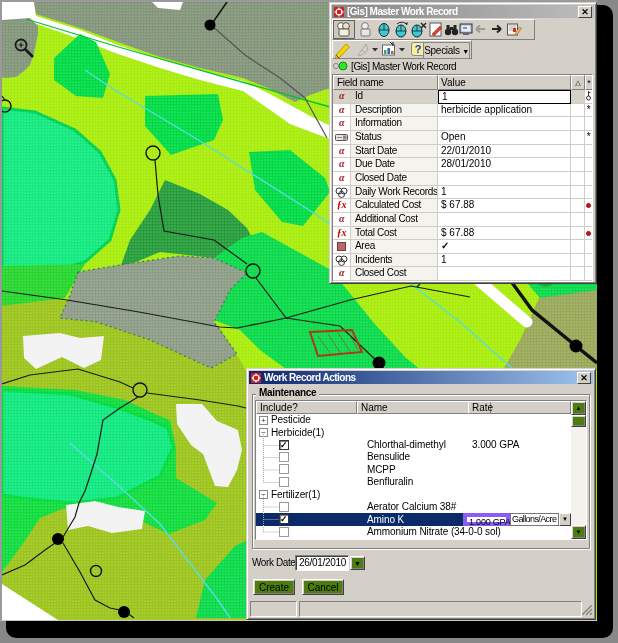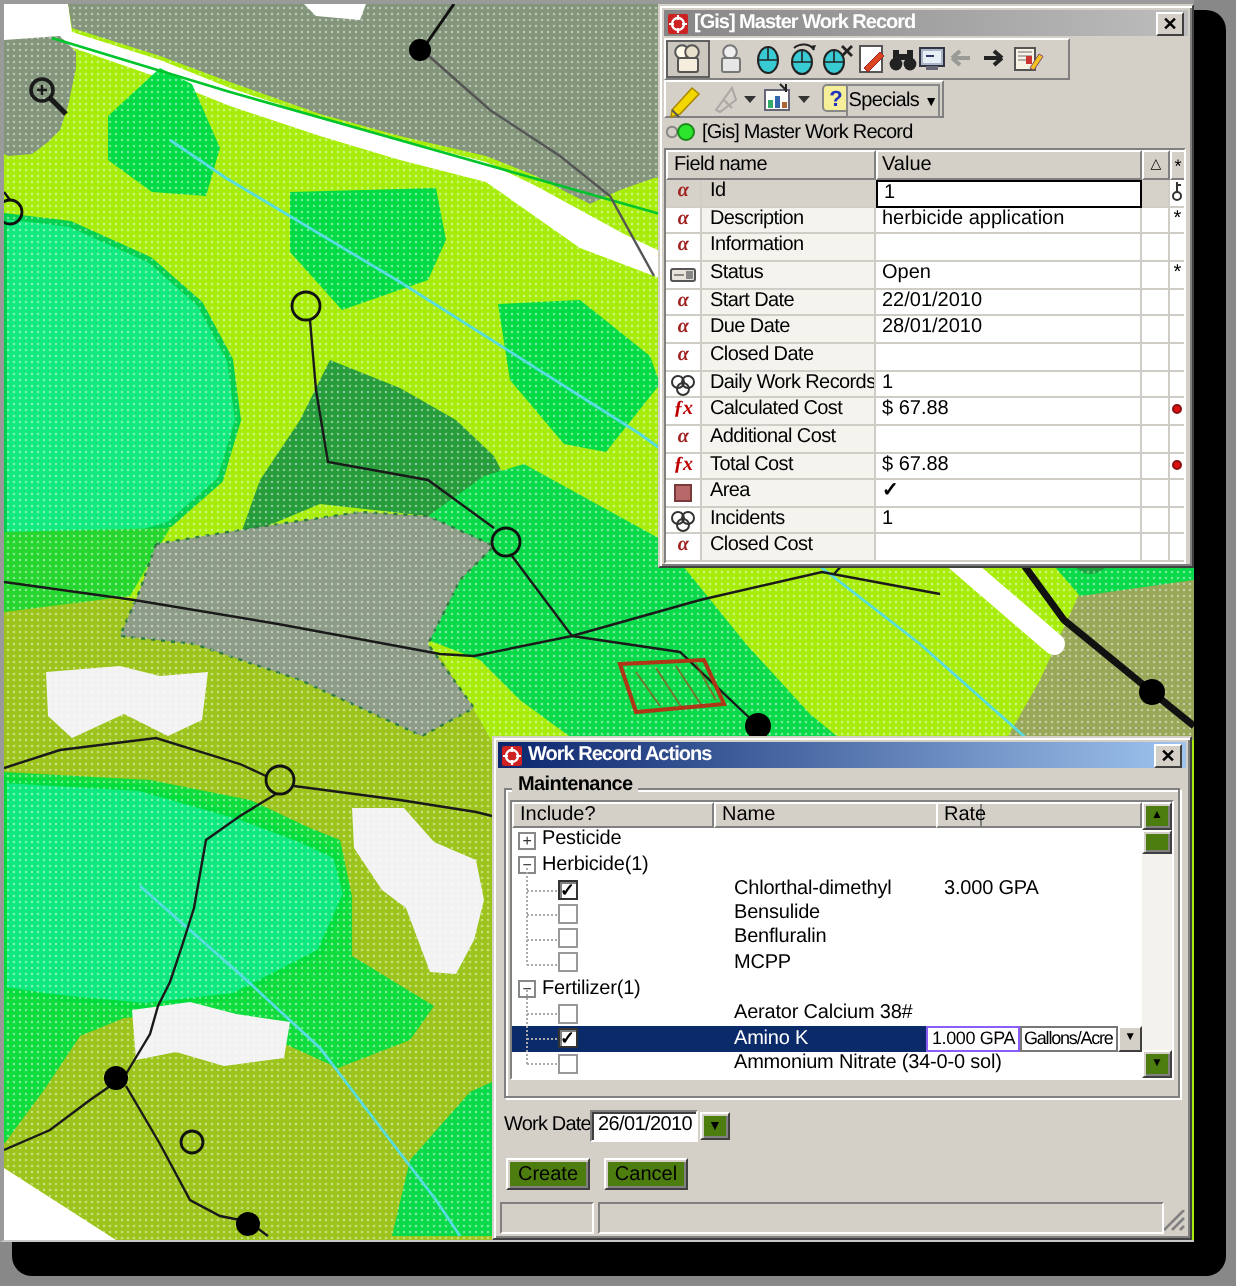--- a/index.html
+++ b/index.html
@@ -400,40 +400,40 @@
           </div>
         <div style="height:12px;position:relative;">
             <span class="cb cbc"></span>
             <span style="position:absolute;left:111px;top:0px;">Chlorthal-dimethyl</span>
             <span style="position:absolute;left:216px;top:0px;">3.000 GPA</span>
           </div>
         <div style="height:12px;position:relative;">
             <span class="cb"></span>
             <span style="position:absolute;left:111px;top:0px;">Bensulide</span>
           </div>
-        <div style="height:12px;position:relative;">
-            <span class="cb"></span>
-            <span style="position:absolute;left:111px;top:0px;">Benfluralin</span>
-          </div>
         <div style="height:13px;position:relative;">
             <span class="cb"></span>
             <span style="position:absolute;left:111px;top:1px;">MCPP</span>
           </div>
+        <div style="height:12px;position:relative;">
+            <span class="cb"></span>
+            <span style="position:absolute;left:111px;top:0px;">Benfluralin</span>
+          </div>
         <div style="height:13px;position:relative;">
             <span class="pmbox">−</span>
             <span style="position:absolute;left:15px;top:1px;">Fertilizer(1)</span>
           </div>
         <div style="height:12px;position:relative;">
             <span class="cb"></span>
             <span style="position:absolute;left:111px;top:0px;">Aerator Calcium 38#</span>
           </div>
         <div style="height:13px;position:relative;background:#0a2a6a;color:#fff;">
             <span class="cb cbc" style="top:1px;"></span>
             <span style="position:absolute;left:111px;top:1px;">Amino K</span>
-          <div style="position:absolute;left:207px;top:0px;width:47px;height:13px;background:#fff;border:1px solid #8b5cf6;color:#000;font-size:9px;letter-spacing:-0.2px;line-height:11px;padding-left:2px;white-space:nowrap;">1.000 GPA</div>
+          <div style="position:absolute;left:207px;top:0px;width:47px;height:13px;background:#fff;border:4px solid #8b5cf6;color:#000;font-size:9px;letter-spacing:-0.2px;line-height:11px;padding-left:2px;white-space:nowrap;">1.000 GPA</div>
           <div style="position:absolute;left:254px;top:0px;width:49px;height:13px;background:#fff;border:1px solid #777;color:#000;font-size:9px;letter-spacing:-0.6px;line-height:11px;padding-left:1px;white-space:nowrap;">Gallons/Acre</div>
           <div style="position:absolute;left:303px;top:0px;width:12px;height:13px;background:#d4d0c8;border:1px solid;border-color:#fff #404040 #404040 #fff;font-size:6px;line-height:11px;text-align:center;color:#000;">▼</div>
         </div>
         <div style="height:12px;position:relative;">
             <span class="cb"></span>
             <span style="position:absolute;left:111px;top:0px;">Ammonium Nitrate (34-0-0 sol)</span>
           </div>
       </div>
 
       <svg class="abs" style="left:0;top:13px" width="40" height="132" viewBox="0 0 40 132">

